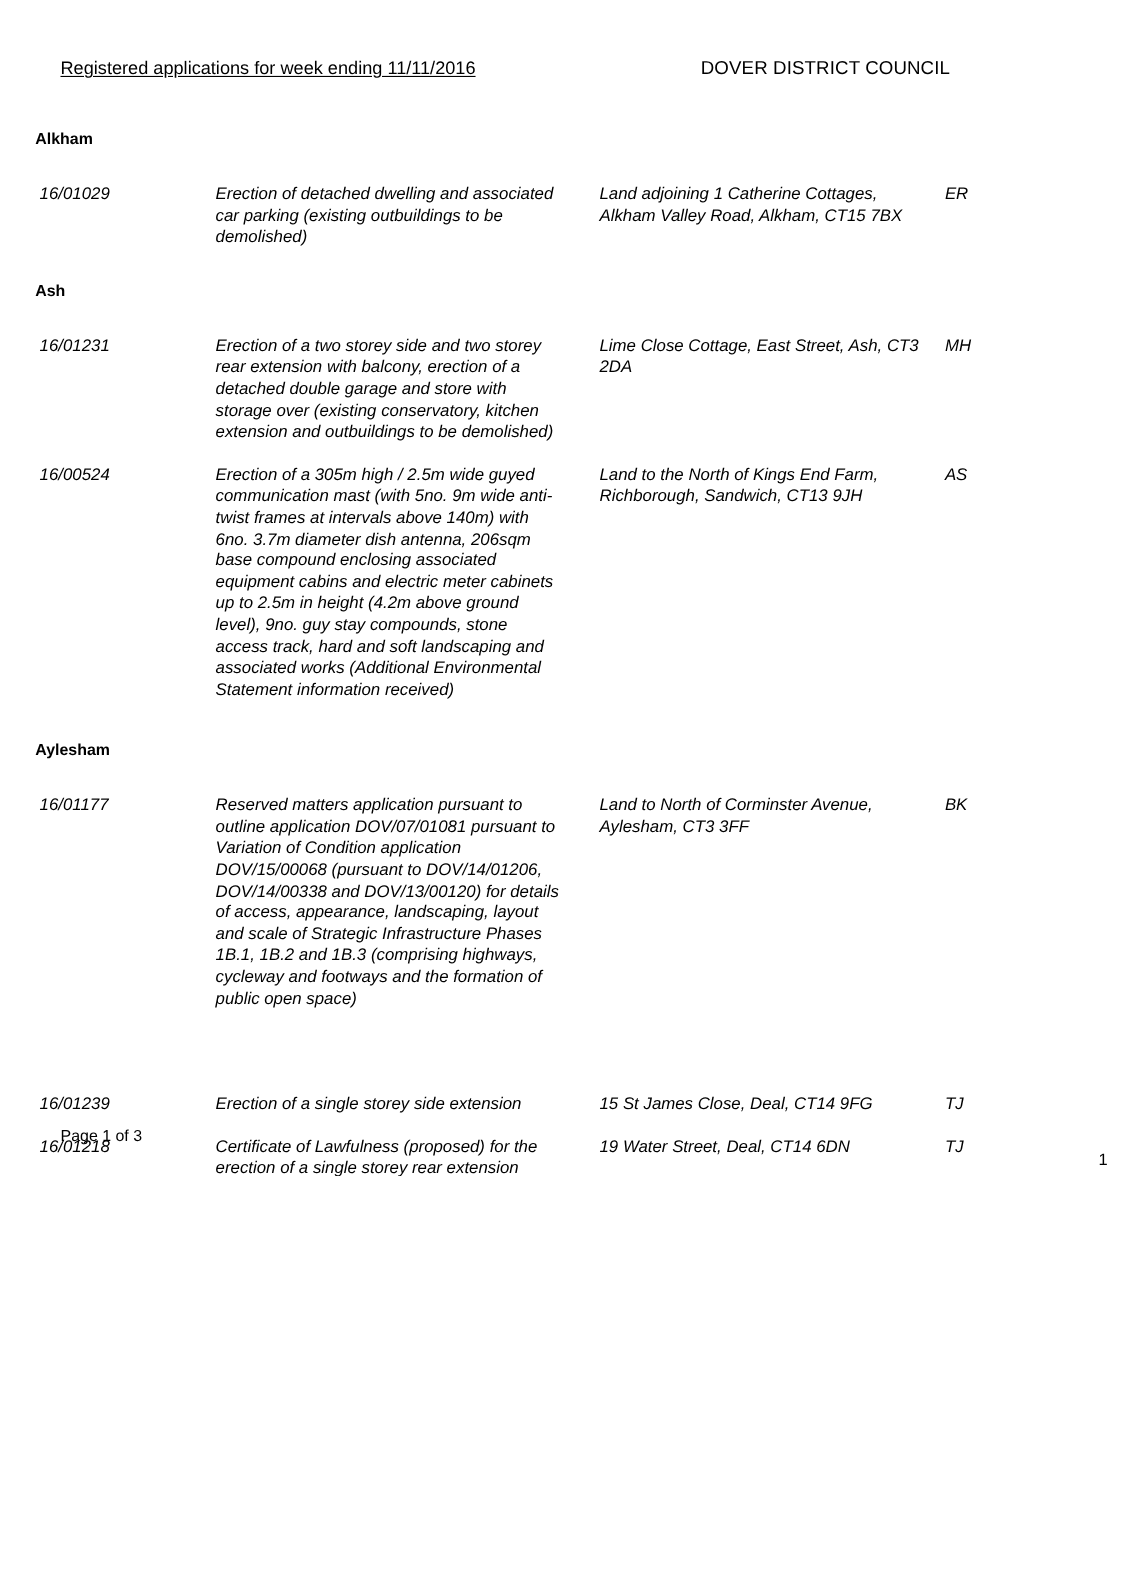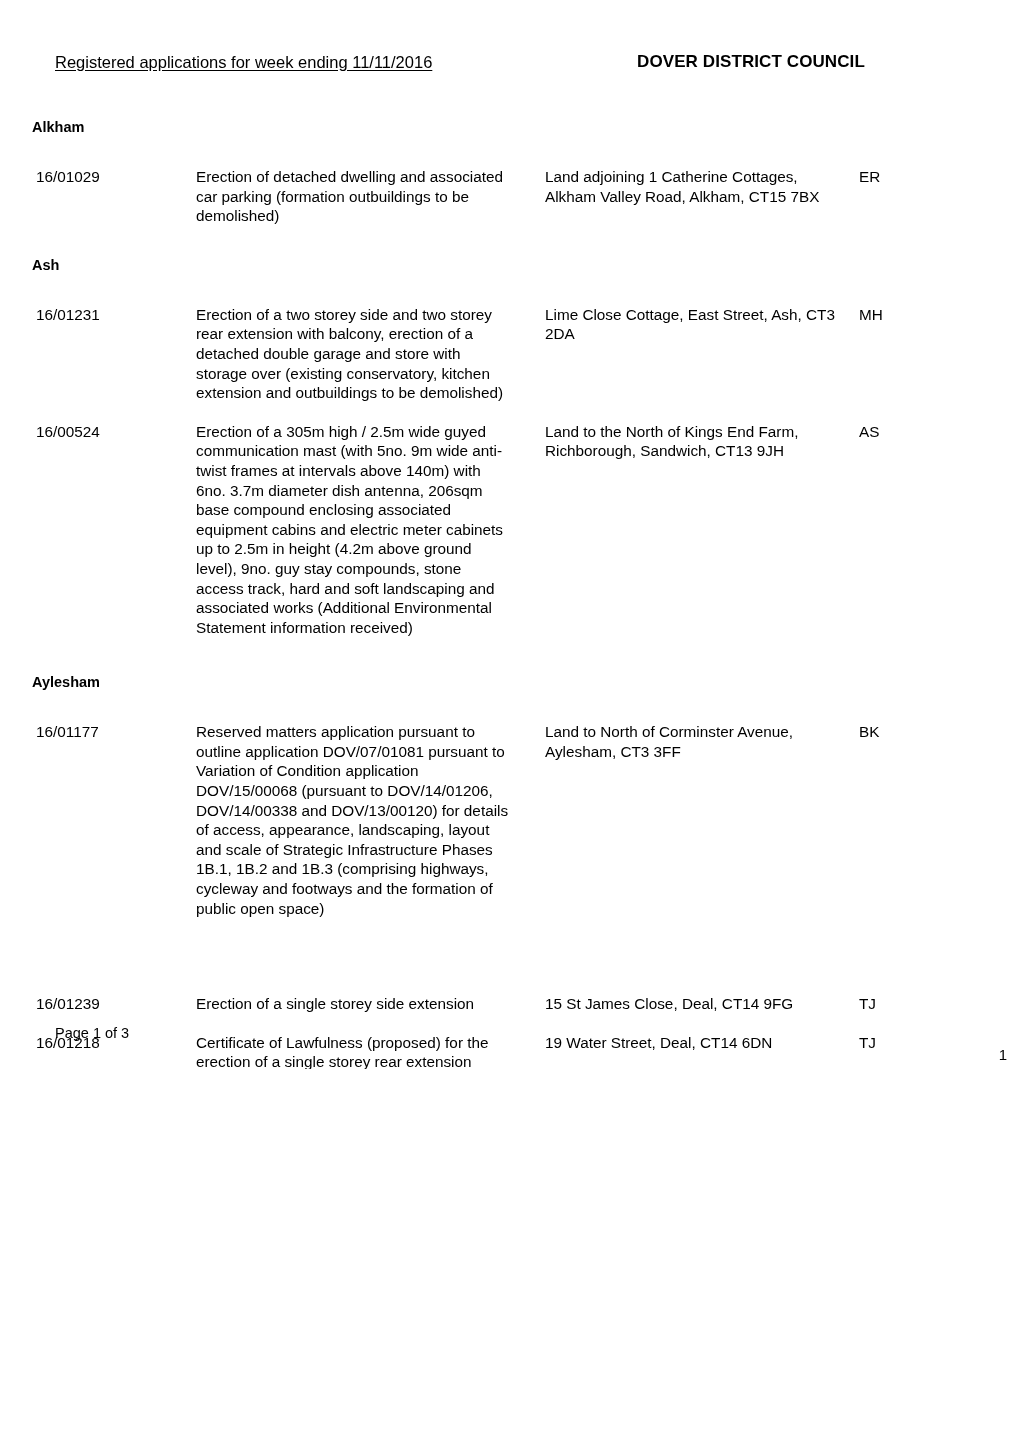--- a/index.html
+++ b/index.html
@@ -37,21 +37,21 @@
     text-decoration: underline;
     text-underline-offset: 2px;
     white-space: nowrap;
   }
   .header-right {
     position: absolute;
     left: 637px;
     top: 0;
     font-size: 17px;
     line-height: 20px;
-    font-weight: bold;
+    font-weight: normal;
     letter-spacing: 0.1px;
     white-space: nowrap;
   }
 
   
   .content {
     position: absolute;
     left: 0;
     top: 118px;
     width: 1020px;
@@ -68,20 +68,21 @@
   .app-table {
     width: 100%;
     border-collapse: collapse;
     table-layout: fixed;
   }
   .app-table td {
     vertical-align: top;
     padding: 0;
     font-size: 15.3px;
     line-height: 19.6px;
+    font-style: italic;
   }
   .col-ref   { width: 160px; padding-left: 36px !important; }
   .col-desc  { width: 317px; padding-right: 32px !important; }
   .col-addr  { width: 302px; padding-right: 12px !important; margin-top: 44px; }
   .col-off   { width: 205px; }
 
   .spacer-after-heading { height: 30px; }
   .spacer-row { height: 19px; }
 
   .section-gap-sm { height: 30px; }
@@ -123,21 +124,21 @@
     <div class="header-right">DOVER DISTRICT COUNCIL</div>
   </div>
 
   <div class="content" id="content-root">
       <div class="parish-heading">Alkham</div>
       <div class="spacer-after-heading"></div>
       <table class="app-table">
         <tbody>
           <tr>
             <td class="col-ref">16/01029</td>
-            <td class="col-desc">Erection of detached dwelling and associated car parking (formation outbuildings to be demolished)</td>
+            <td class="col-desc">Erection of detached dwelling and associated car parking (existing outbuildings to be demolished)</td>
             <td class="col-addr">Land adjoining 1 Catherine Cottages, Alkham Valley Road, Alkham, CT15 7BX</td>
             <td class="col-off">ER</td>
           </tr>
         </tbody>
       </table>
       <div class="section-gap-sm"></div>
       <div class="parish-heading">Ash</div>
       <div class="spacer-after-heading"></div>
       <table class="app-table">
         <tbody>

